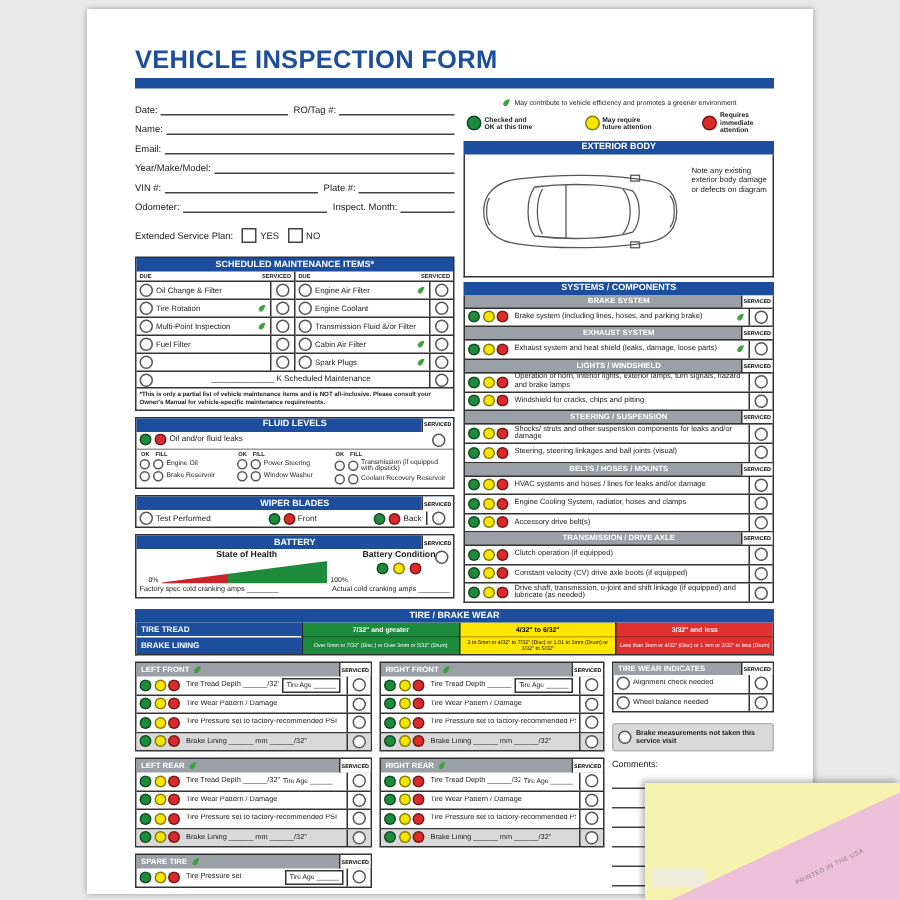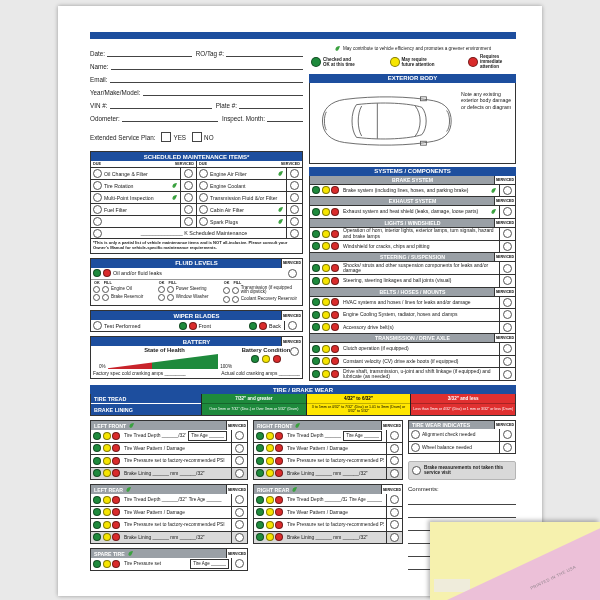--- a/index.html
+++ b/index.html
@@ -113,20 +113,21 @@
   .copyY{position:absolute;left:430px;top:522px;width:170px;height:78px;background:#f6f1ae;box-shadow:-2px -2px 4px rgba(0,0,0,.28);z-index:5}
   .sticker{position:absolute;left:4px;bottom:8px;width:36px;height:13px;background:#efecdb}
   .copyP{position:absolute;left:430px;top:522px;width:170px;height:78px;background:#ecc0d8;clip-path:polygon(100% 8%,100% 100%,10% 100%);z-index:6}
   .printed{position:absolute;right:22px;bottom:20px;transform:rotate(-26deg);font-size:4.2px;color:#8d8089;letter-spacing:.4px;white-space:nowrap}
 </style>
 </head>
 <body>
 
 <div class="page">
 
+  <div class="title">VEHICLE INSPECTION FORM</div>
   <div class="tbar"></div>
 
   <div class="toprow">
 
     <div class="lcol">
 
       <div class="frow">
         <span class="flabel">Date:</span>
         <span class="fline" style="flex:1.1"></span>
         <span class="flabel" style="margin-left:4px">RO/Tag #:</span>

